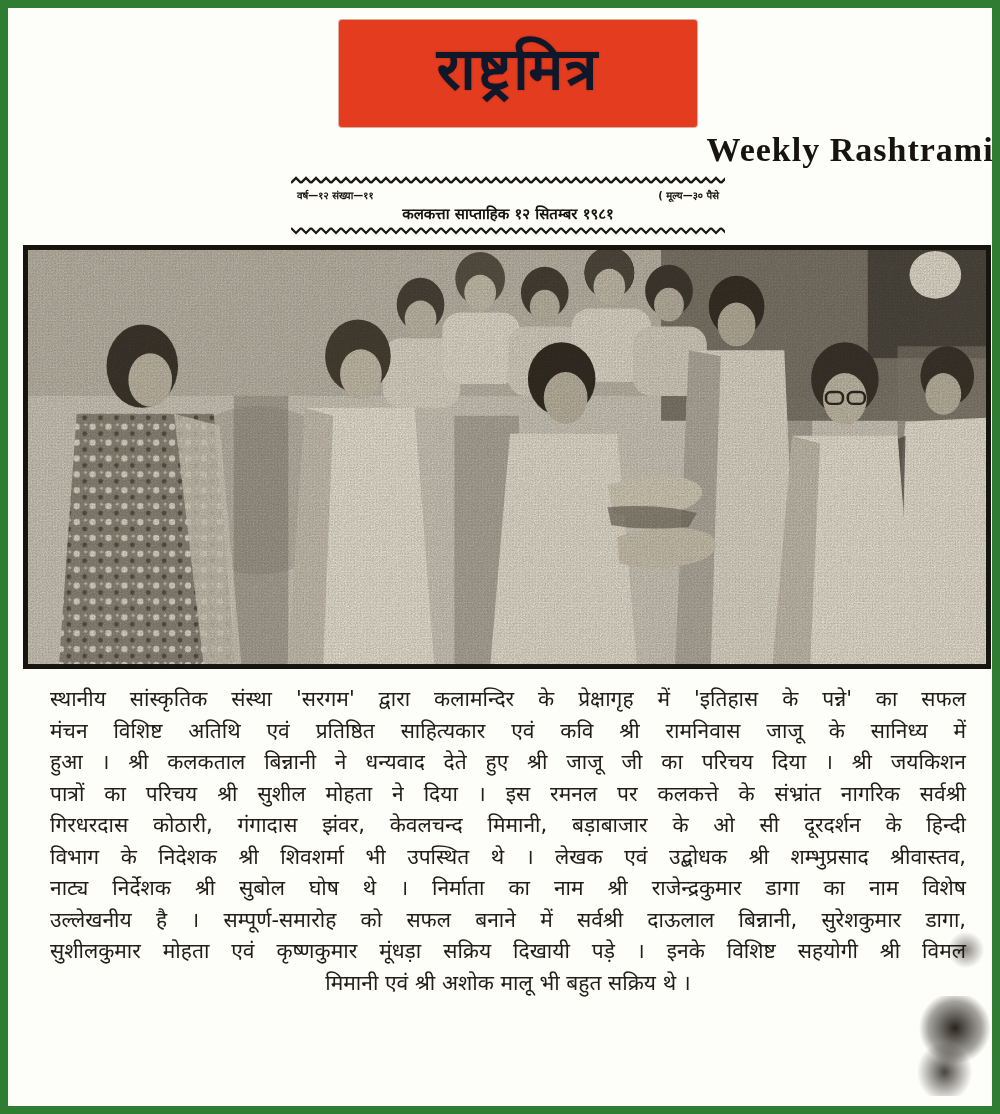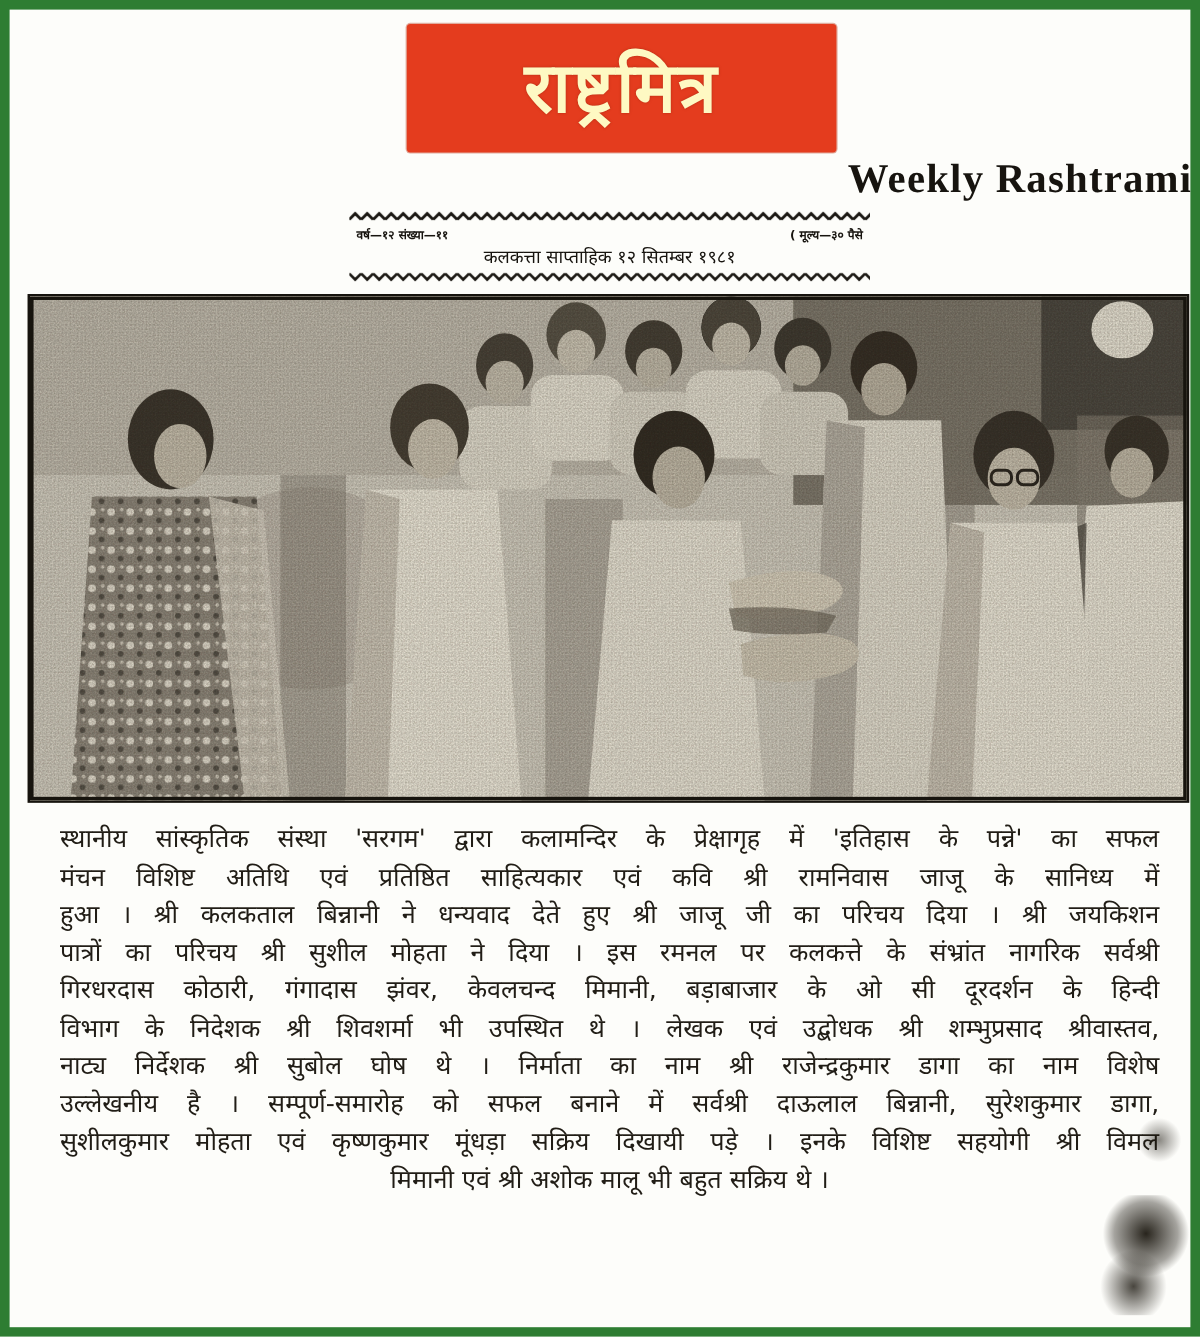--- a/index.html
+++ b/index.html
@@ -21,24 +21,24 @@
   
   .masthead-box{
     position:absolute;left:331px;top:12px;
     width:358px;height:107px;
     background:#e43c1e;
     border-radius:3px;
     display:flex;align-items:center;justify-content:center;
     box-shadow:0 0 0 1px rgba(180,50,20,.4);
   }
   .masthead-title{
-    font-family:Liberation Sans, sans-serif;
+    font-family:Liberation Mono, monospace;
     font-weight:bold;
     font-size:58px;
-    color:#fef9c3;
+    color:#0f172a;
     line-height:1;
     letter-spacing:2px;
     text-shadow:0 0 2px rgba(130,30,10,.55);
   }
   .weekly{
     position:absolute;left:0;top:123px;width:100%;
     text-align:right;
     font-weight:bold;font-size:34px;letter-spacing:1px;
     color:#17140f;
     padding-left:48px;
@@ -50,21 +50,21 @@
     color:#17140f;
   }
   .rule-svg{display:block;width:434px;height:9px;}
   .issue-row{
     display:flex;justify-content:space-between;
     font-size:10px;font-weight:bold;
     padding:3px 6px 0 6px;
     font-family:"DejaVu Sans", sans-serif;
   }
   .dateline{
-    text-align:center;font-size:15px;font-weight:normal;
+    text-align:center;font-size:15px;font-weight:bold;
     margin:1px 0 3px 0;
     font-family:"DejaVu Sans", sans-serif;
   }
 
   
   .photo-frame{
     position:absolute;left:15px;top:237px;
     width:968px;height:424px;
     box-sizing:border-box;
     border:2px solid #16130e;

